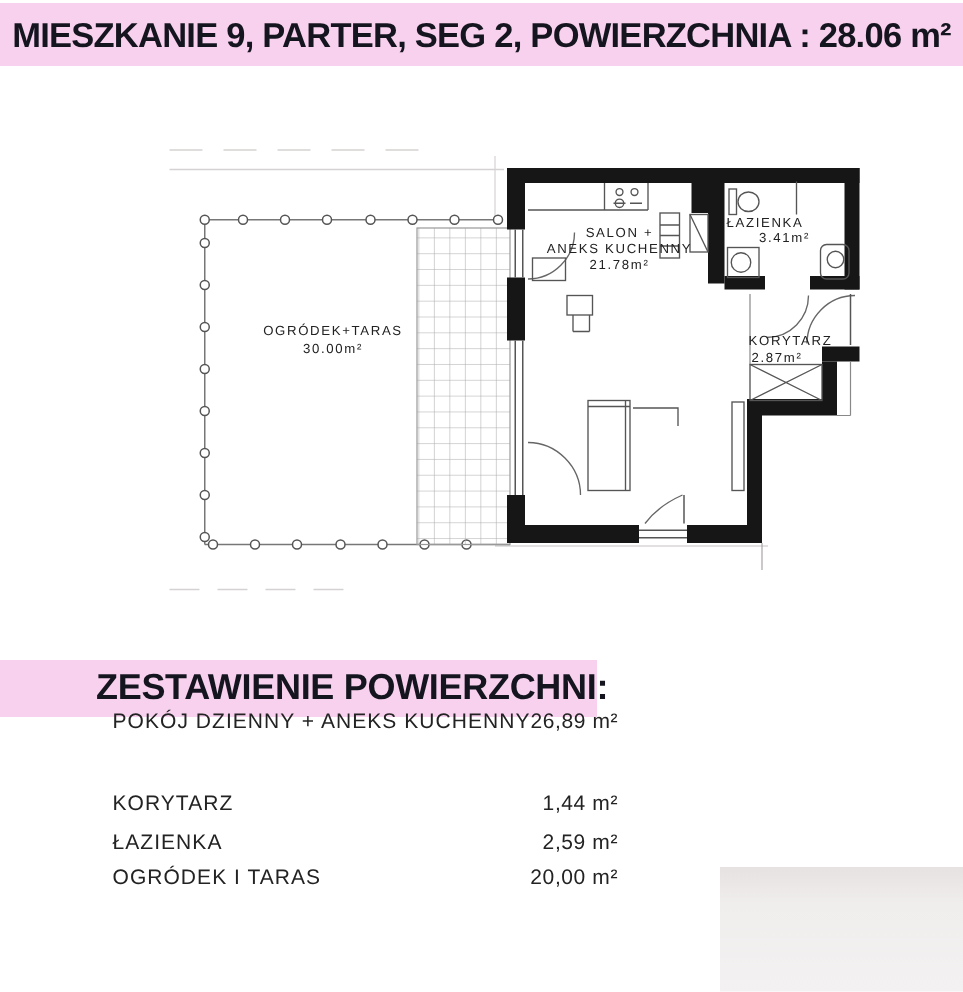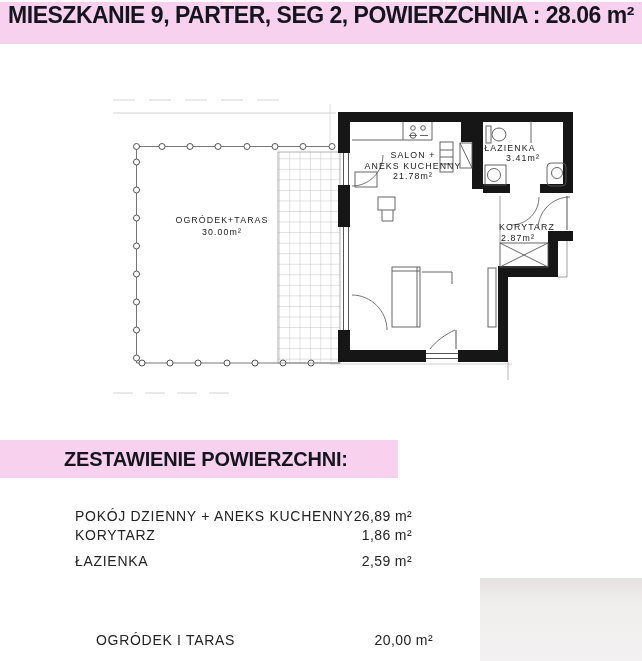--- a/index.html
+++ b/index.html
@@ -2,42 +2,42 @@
 <html><head>
 <meta charset="utf-8">
 <style>
   html,body{margin:0;padding:0;}
   body{
     width:642px;height:661px;position:relative;background:#ffffff;
     font-family:"Liberation Sans", sans-serif;overflow:hidden;
   }
   .header-bar{
     position:absolute;left:0;top:2px;width:642px;height:42px;
-    background:#f8d1ee;display:flex;justify-content:center;
+    background:#f8d1ee;display:flex;align-items:center;justify-content:center;
   }
   .header-bar span{
     font-weight:bold;font-size:23px;letter-spacing:-0.5px;color:#15151f;white-space:nowrap;
   }
   #floor-plan{position:absolute;left:100px;top:85px;width:492px;height:320px;}
   #floor-plan text{
     font-family:"Liberation Sans", sans-serif;fill:#222;font-size:8.8px;letter-spacing:1.1px;
   }
   .summary-bar{
     position:absolute;left:0;top:440px;width:398px;height:38px;background:#f8d1ee;
     display:flex;align-items:center;
   }
   .summary-bar span{
-    margin-left:64px;font-weight:bold;font-size:20px;letter-spacing:-0.2px;color:#15151f;white-space:nowrap;
+    margin-left:64px;font-weight:bold;font-size:24px;letter-spacing:-0.2px;color:#15151f;white-space:nowrap;
   }
   .sum-row{
     position:absolute;left:75px;width:337px;display:flex;justify-content:space-between;
     font-size:14px;letter-spacing:0.7px;color:#232323;white-space:nowrap;
   }
   .sum-row .val{letter-spacing:0.4px;}
-  #row-0{top:508px;align-items:center;} #row-1{top:527px;} #row-2{top:553px;} #row-3{top:632px;margin-left:21px;}
+  #row-0{top:472px;align-items:center;} #row-1{top:527px;} #row-2{top:553px;} #row-3{top:576px;}
   .scan-shadow{
     position:absolute;left:480px;top:578px;width:162px;height:83px;
     background:linear-gradient(180deg,#e7e2e2 0%,#f0eded 30%,#f3f1f1 100%);
   }
 </style>
 </head>
 <body>
 
 <div class="header-bar">
   <span>MIESZKANIE 9, PARTER, SEG 2, POWIERZCHNIA :  28.06 m²</span>
@@ -183,21 +183,21 @@
 <div class="summary-bar">
   <span>ZESTAWIENIE POWIERZCHNI:</span>
 </div>
 
 <div class="sum-row" id="row-0">
   <span class="lbl">POKÓJ DZIENNY + ANEKS KUCHENNY</span>
   <span class="val">26,89 m²</span>
 </div>
 <div class="sum-row" id="row-1">
   <span class="lbl">KORYTARZ</span>
-  <span class="val">1,86 m²</span>
+  <span class="val">1,44 m²</span>
 </div>
 <div class="sum-row" id="row-2">
   <span class="lbl">ŁAZIENKA</span>
   <span class="val">2,59 m²</span>
 </div>
 <div class="sum-row" id="row-3">
   <span class="lbl">OGRÓDEK I TARAS</span>
   <span class="val">20,00 m²</span>
 </div>
 

